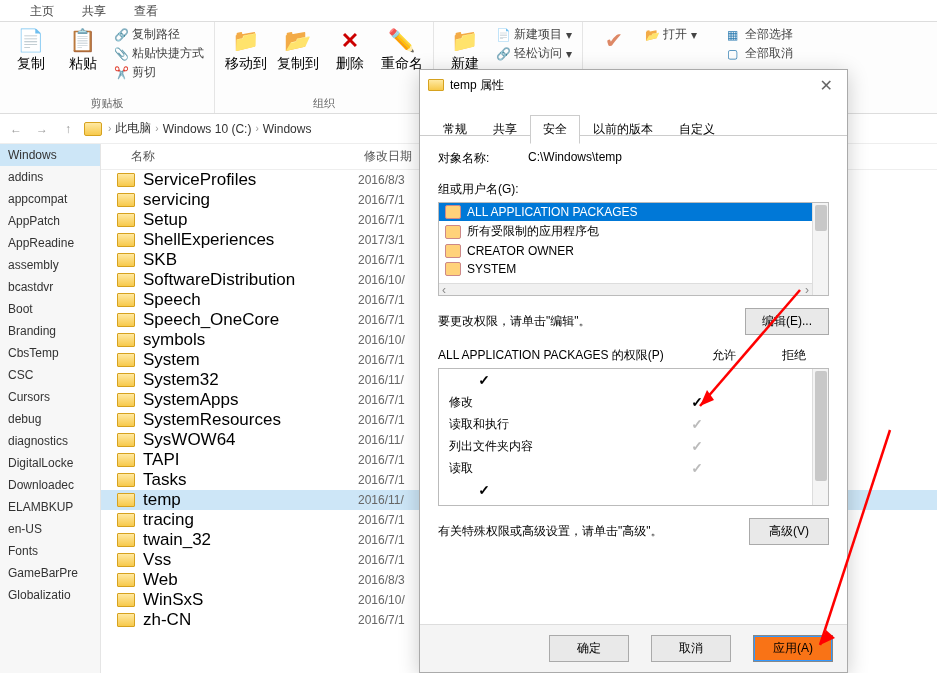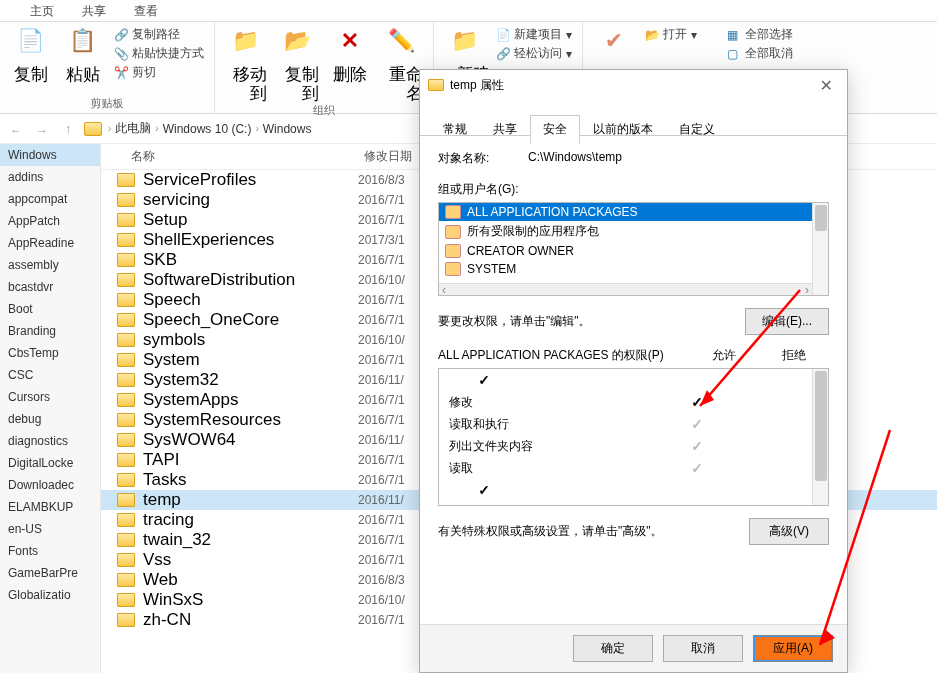--- a/index.html
+++ b/index.html
@@ -9,21 +9,21 @@
 .ribbon-tabs { height: 22px; display: flex; border-bottom: 1px solid #ddd; padding-left: 16px; }
 .ribbon-tabs span { padding: 3px 14px; color: #444; }
 
 
 .ribbon { height: 92px; background: #fdfdfd; border-bottom: 1px solid #ddd; display: flex; }
 .rgroup { border-right: 1px solid #e5e5e5; padding: 4px 10px 2px; display: flex; flex-direction: column; align-items: center; }
 .rgroup-label { font-size: 11px; color: #666; margin-top: auto; }
 .rbtn-row { display: flex; gap: 10px; align-items: flex-start; }
 .rbtn { display: flex; flex-direction: column; align-items: center; width: 42px; cursor: pointer; }
 .rbtn-icon { width: 30px; height: 30px; display: flex; align-items: center; justify-content: center; font-size: 22px; }
-.rbtn-label { font-size: 17px; text-align: right; line-height: 1.1; margin-top: 10px; }
+.rbtn-label { font-size: 14px; text-align: center; line-height: 1.1; margin-top: 0; }
 .small-list { display: flex; flex-direction: column; gap: 2px; justify-content: center; }
 .small-item { display: flex; align-items: center; gap: 4px; font-size: 11px; color: #444; cursor: pointer; }
 .small-item svg, .small-item .mini { width: 14px; height: 14px; }
 
 
 .addrbar { height: 30px; display: flex; align-items: center; border-bottom: 1px solid #eee; padding: 0 6px; gap: 6px; }
 .navbtn { width: 20px; height: 20px; color: #999; cursor: pointer; display: flex; align-items: center; justify-content: center; }
 .crumbs { display: flex; align-items: center; gap: 4px; font-size: 12px; }
 .crumbs span { color: #333; }
 .crumbs .sep { color: #999; font-size: 10px; }
@@ -81,21 +81,21 @@
 .permbox { border: 1px solid #bbb; height: 138px; position: relative; }
 .permbox-inner { position: absolute; top: 0; left: 0; right: 16px; bottom: 0; overflow: hidden; }
 .prow { display: flex; align-items: center; padding: 2px 10px; font-size: 12px; height: 22px; }
 .prow .pn { flex: 1; }
 .prow .chk { width: 70px; text-align: center; font-size: 14px; }
 .chk.dark { color: #000; font-weight: bold; }
 .chk.gray { color: #bbb; font-weight: bold; }
 .permbox .vscroll { position: absolute; right: 0; top: 0; bottom: 0; width: 16px; background: #f4f4f4; border-left: 1px solid #ddd; }
 .permbox .vscroll .thumb { width: 12px; height: 110px; background: #c8c8c8; margin: 2px auto; border-radius: 2px; }
 
-.dlg-foot { position: absolute; bottom: 0; left: 0; right: 0; padding: 10px 14px; display: flex; justify-content: flex-end; gap: 10px; background: #f4f4f4; border-top: 1px solid #ddd; }
+.dlg-foot { position: absolute; bottom: 0; left: 0; right: 0; padding: 10px 14px; display: flex; justify-content: flex-end; gap: 22px; background: #f4f4f4; border-top: 1px solid #ddd; }
 .btn.sel { background: #f97316; border-color: #888; box-shadow: 0 0 0 1px #3399ff inset; }
 
 
 .arrow { position: absolute; pointer-events: none; z-index: 20; }
 .arrow line { stroke: #ff0000; stroke-width: 2.5; }
 .arrow polygon { fill: #ff0000; }
 </style>
 </head>
 <body>
 

